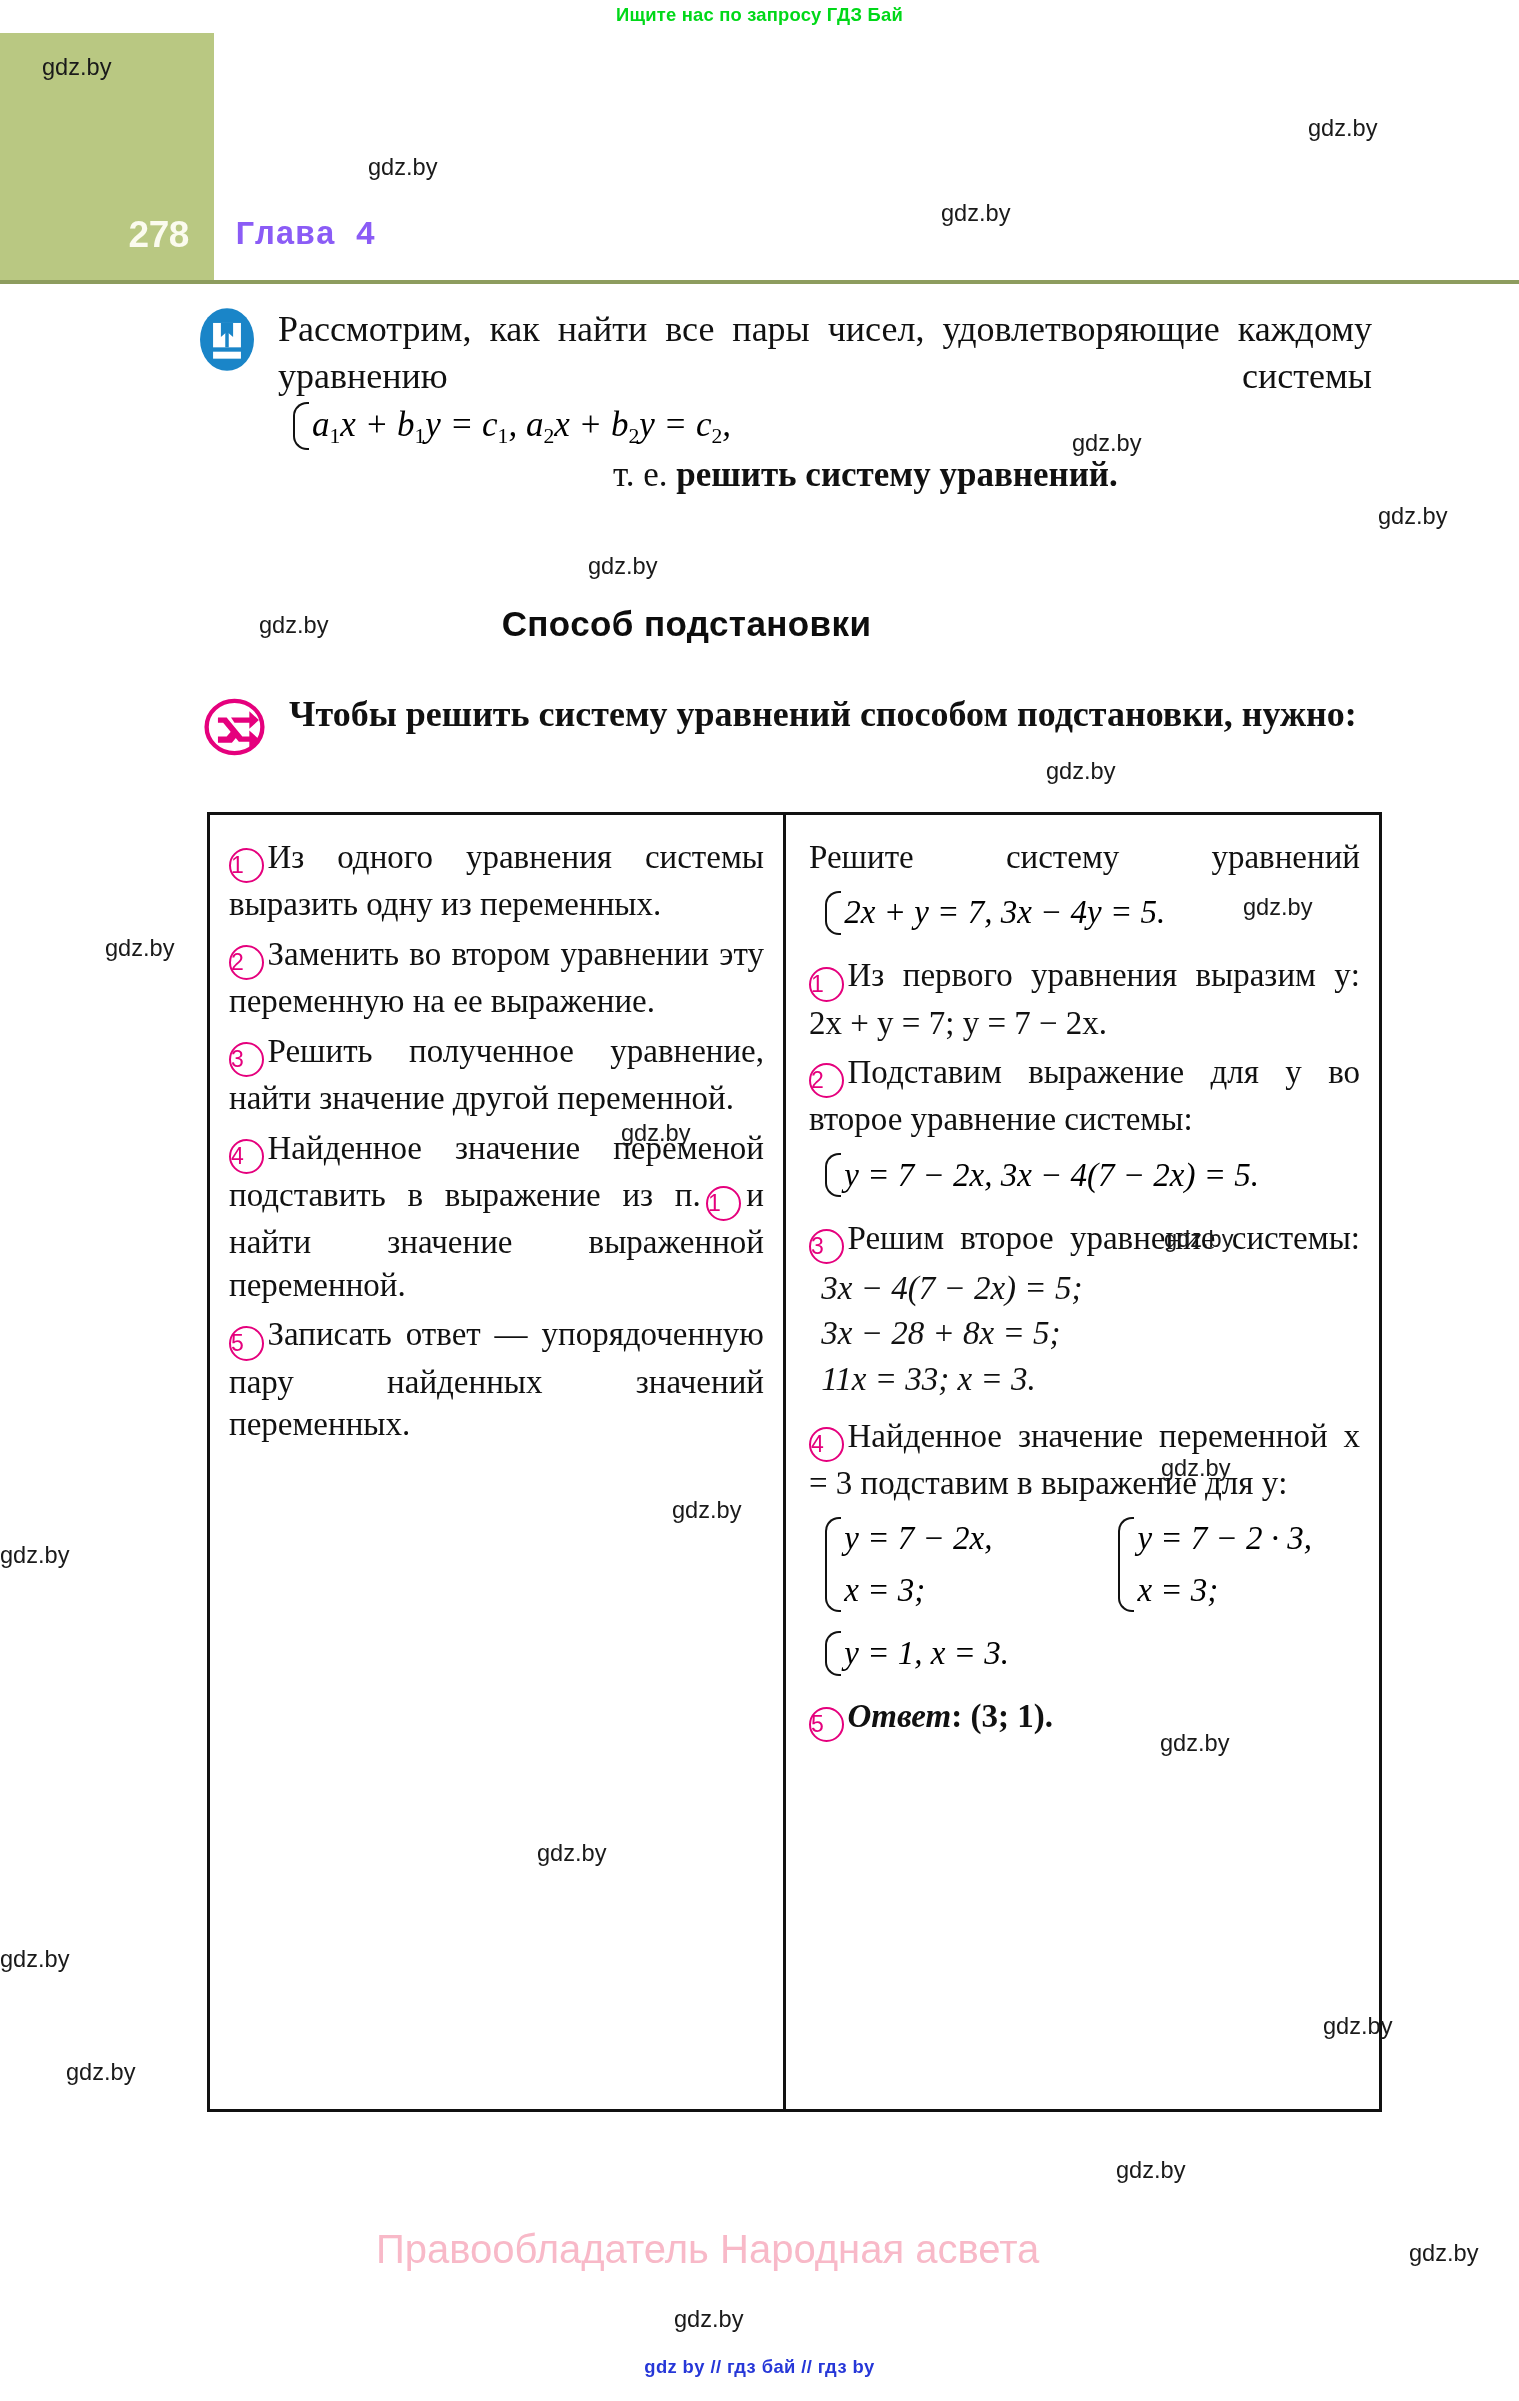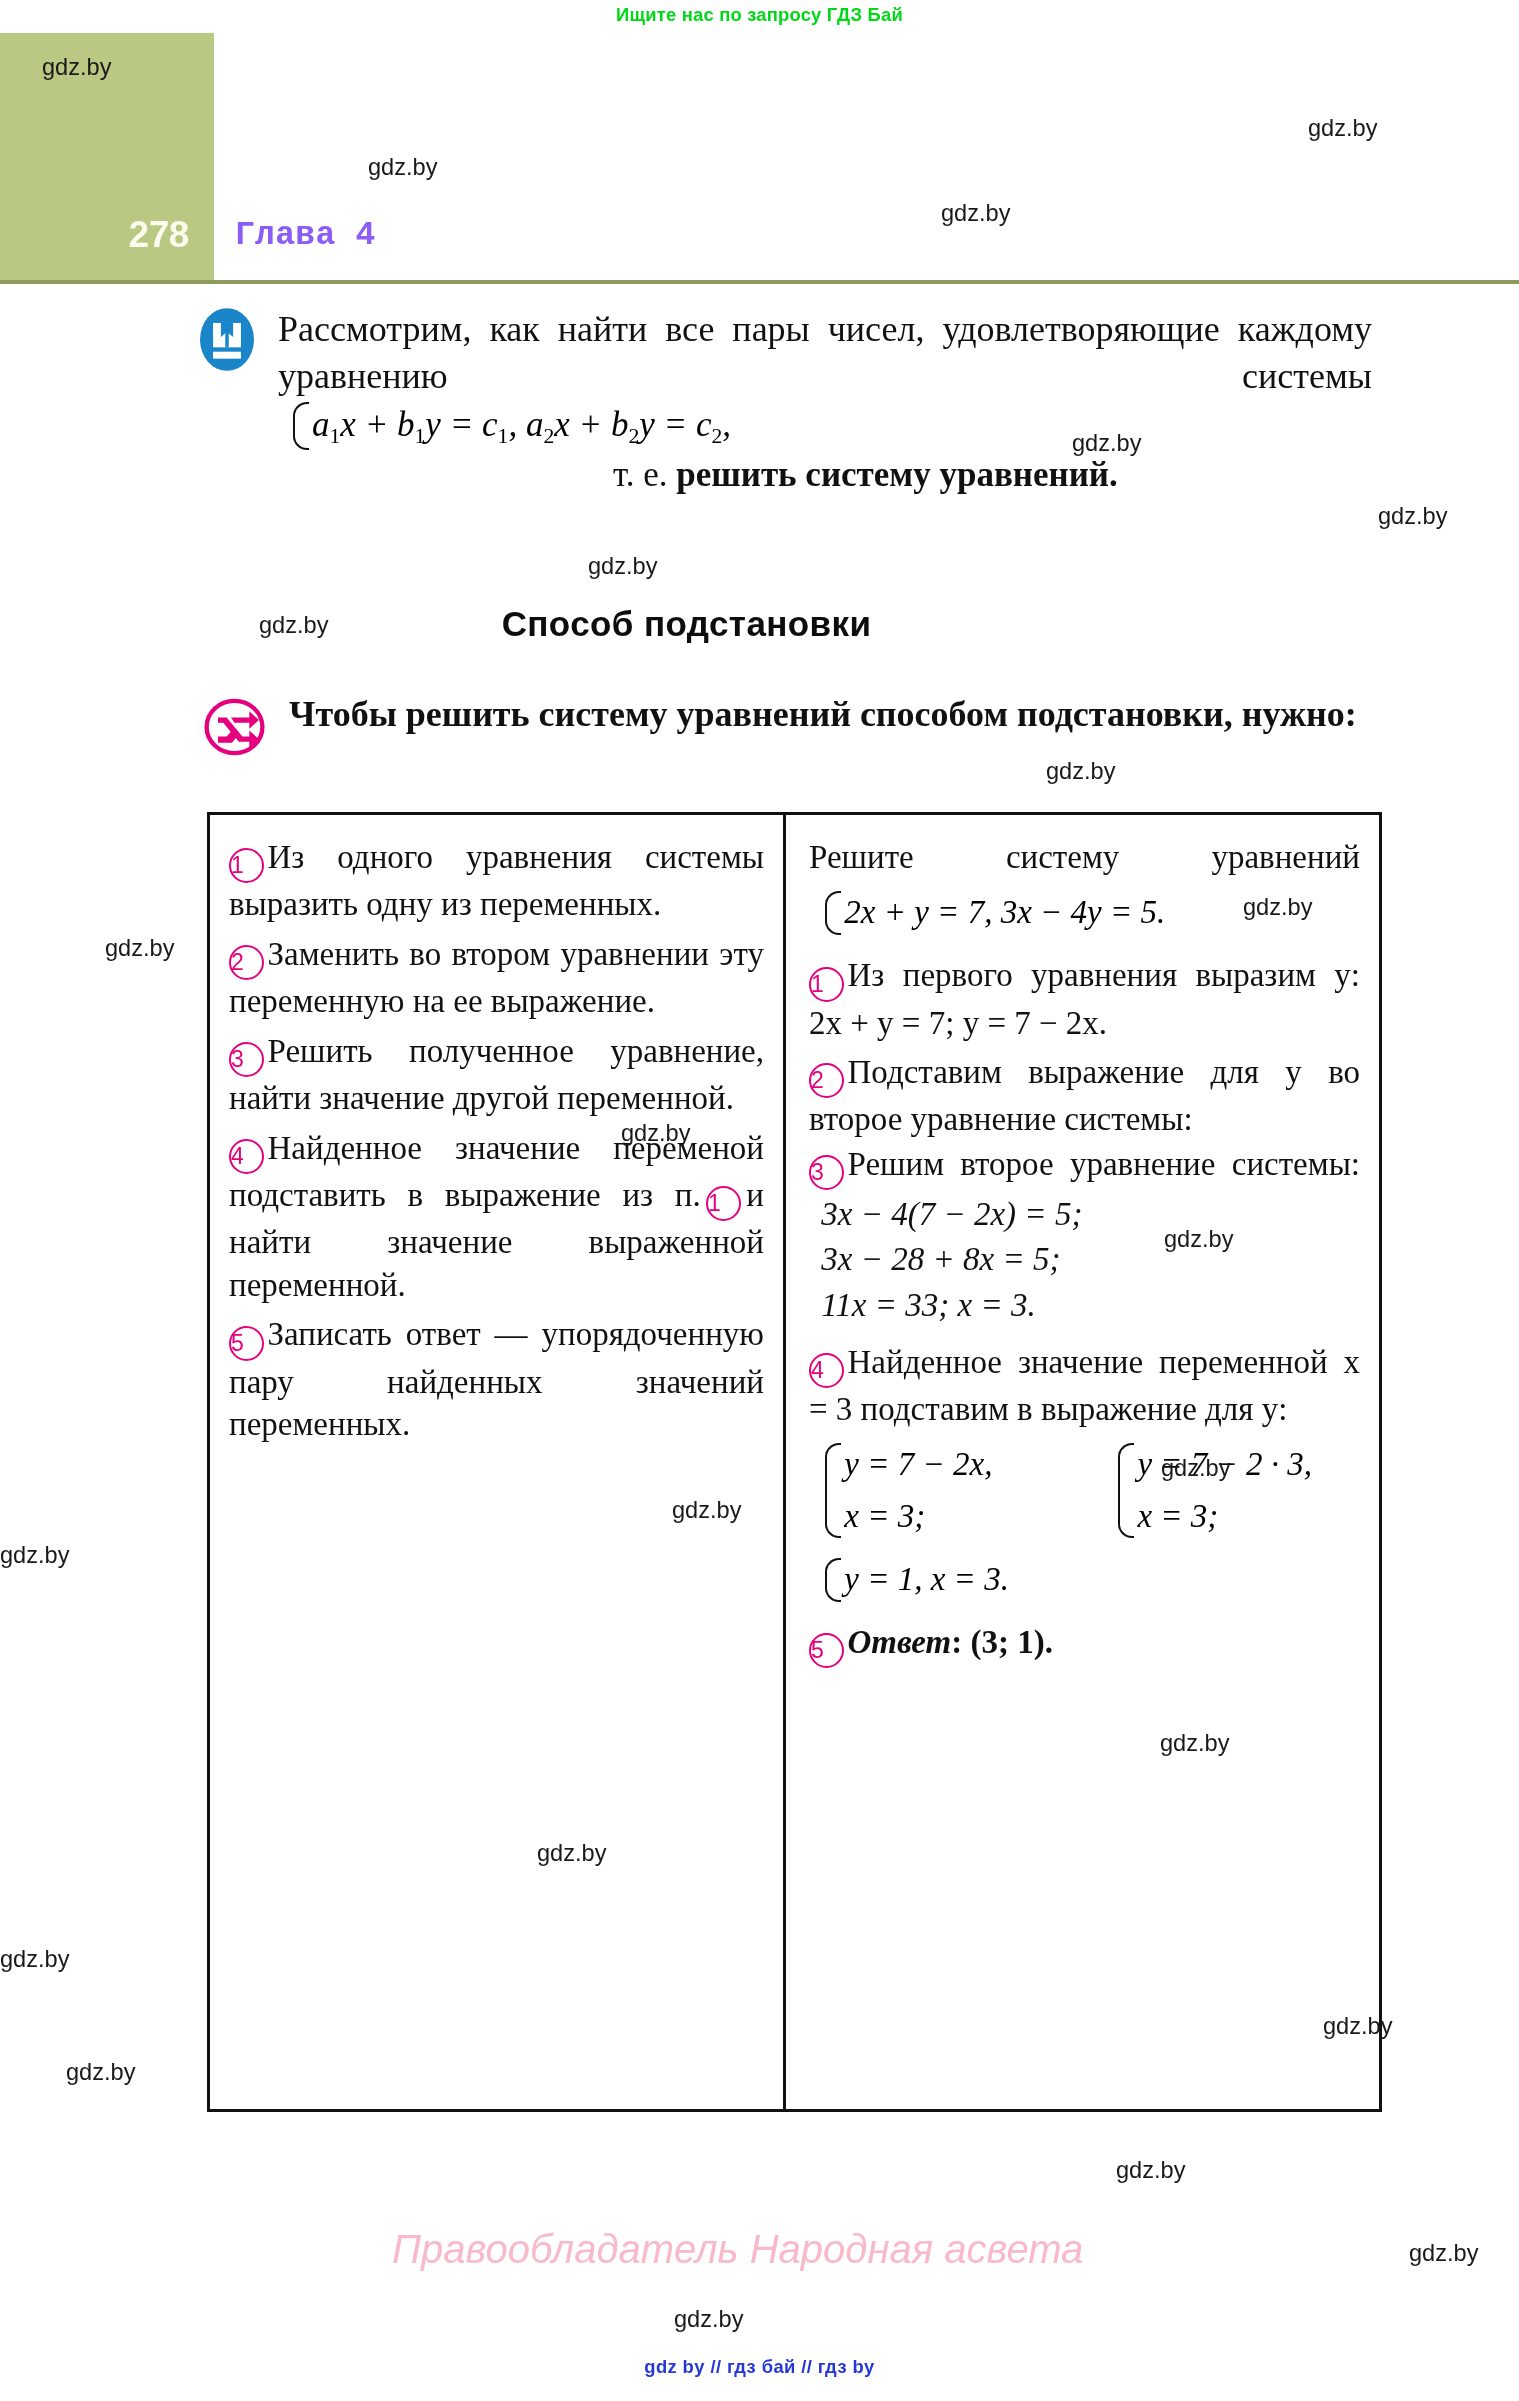--- a/index.html
+++ b/index.html
@@ -342,20 +342,26 @@
         </span>
       </div>
 
       <div class="step">
         <span class="num">1</span><span>Из первого уравнения выразим y: 2x + y = 7; y = 7 − 2x.</span>
       </div>
 
       <div class="step" style="margin-bottom:1.8px">
         <span class="num">2</span><span>Подставим выражение для y во второе уравнение системы:</span>
       </div>
+      <div class="sys-box">
+        <span class="sys">
+          <span class="row">y = 7 − 2x,</span>
+          <span class="row">3x − 4(7 − 2x) = 5.</span>
+        </span>
+      </div>
 
       <div class="step just-all" style="margin-bottom:1.8px">
         <span class="num">3</span><span>Решим второе уравнение системы:</span>
       </div>
       <div style="margin-left:12.3px;margin-bottom:12.3px">
         <div class="eqline">3x − 4(7 − 2x) = 5;</div>
         <div class="eqline">3x − 28 + 8x = 5;</div>
         <div class="eqline">11x = 33;  x = 3.</div>
       </div>
 
@@ -378,21 +384,21 @@
           <span class="row">x = 3.</span>
         </span>
       </div>
 
       <div class="step">
         <span class="num">5</span><span class="ans-label">Ответ</span><span class="ans-val">: (3; 1).</span>
       </div>
     </div>
   </div>
 
-  <div class="wm-pink" style="left:392px; top:2227px;font-style:italic;">Правообладатель Народная асвета</div>
+  <div class="wm-pink" style="left:376px; top:2227px;">Правообладатель Народная асвета</div>
 
   <div class="footer-links">gdz by  //  гдз бай  //  гдз by</div>
 
   <div id="wm-layer">
       <div class="wm" style="left: 42px; top: 54px;">gdz.by</div>
       <div class="wm" style="left: 368px; top: 154px;">gdz.by</div>
       <div class="wm" style="left: 941px; top: 200px;">gdz.by</div>
       <div class="wm" style="left: 1308px; top: 115px;">gdz.by</div>
       <div class="wm" style="left: 1072px; top: 430px;">gdz.by</div>
       <div class="wm" style="left: 1378px; top: 503px;">gdz.by</div>

